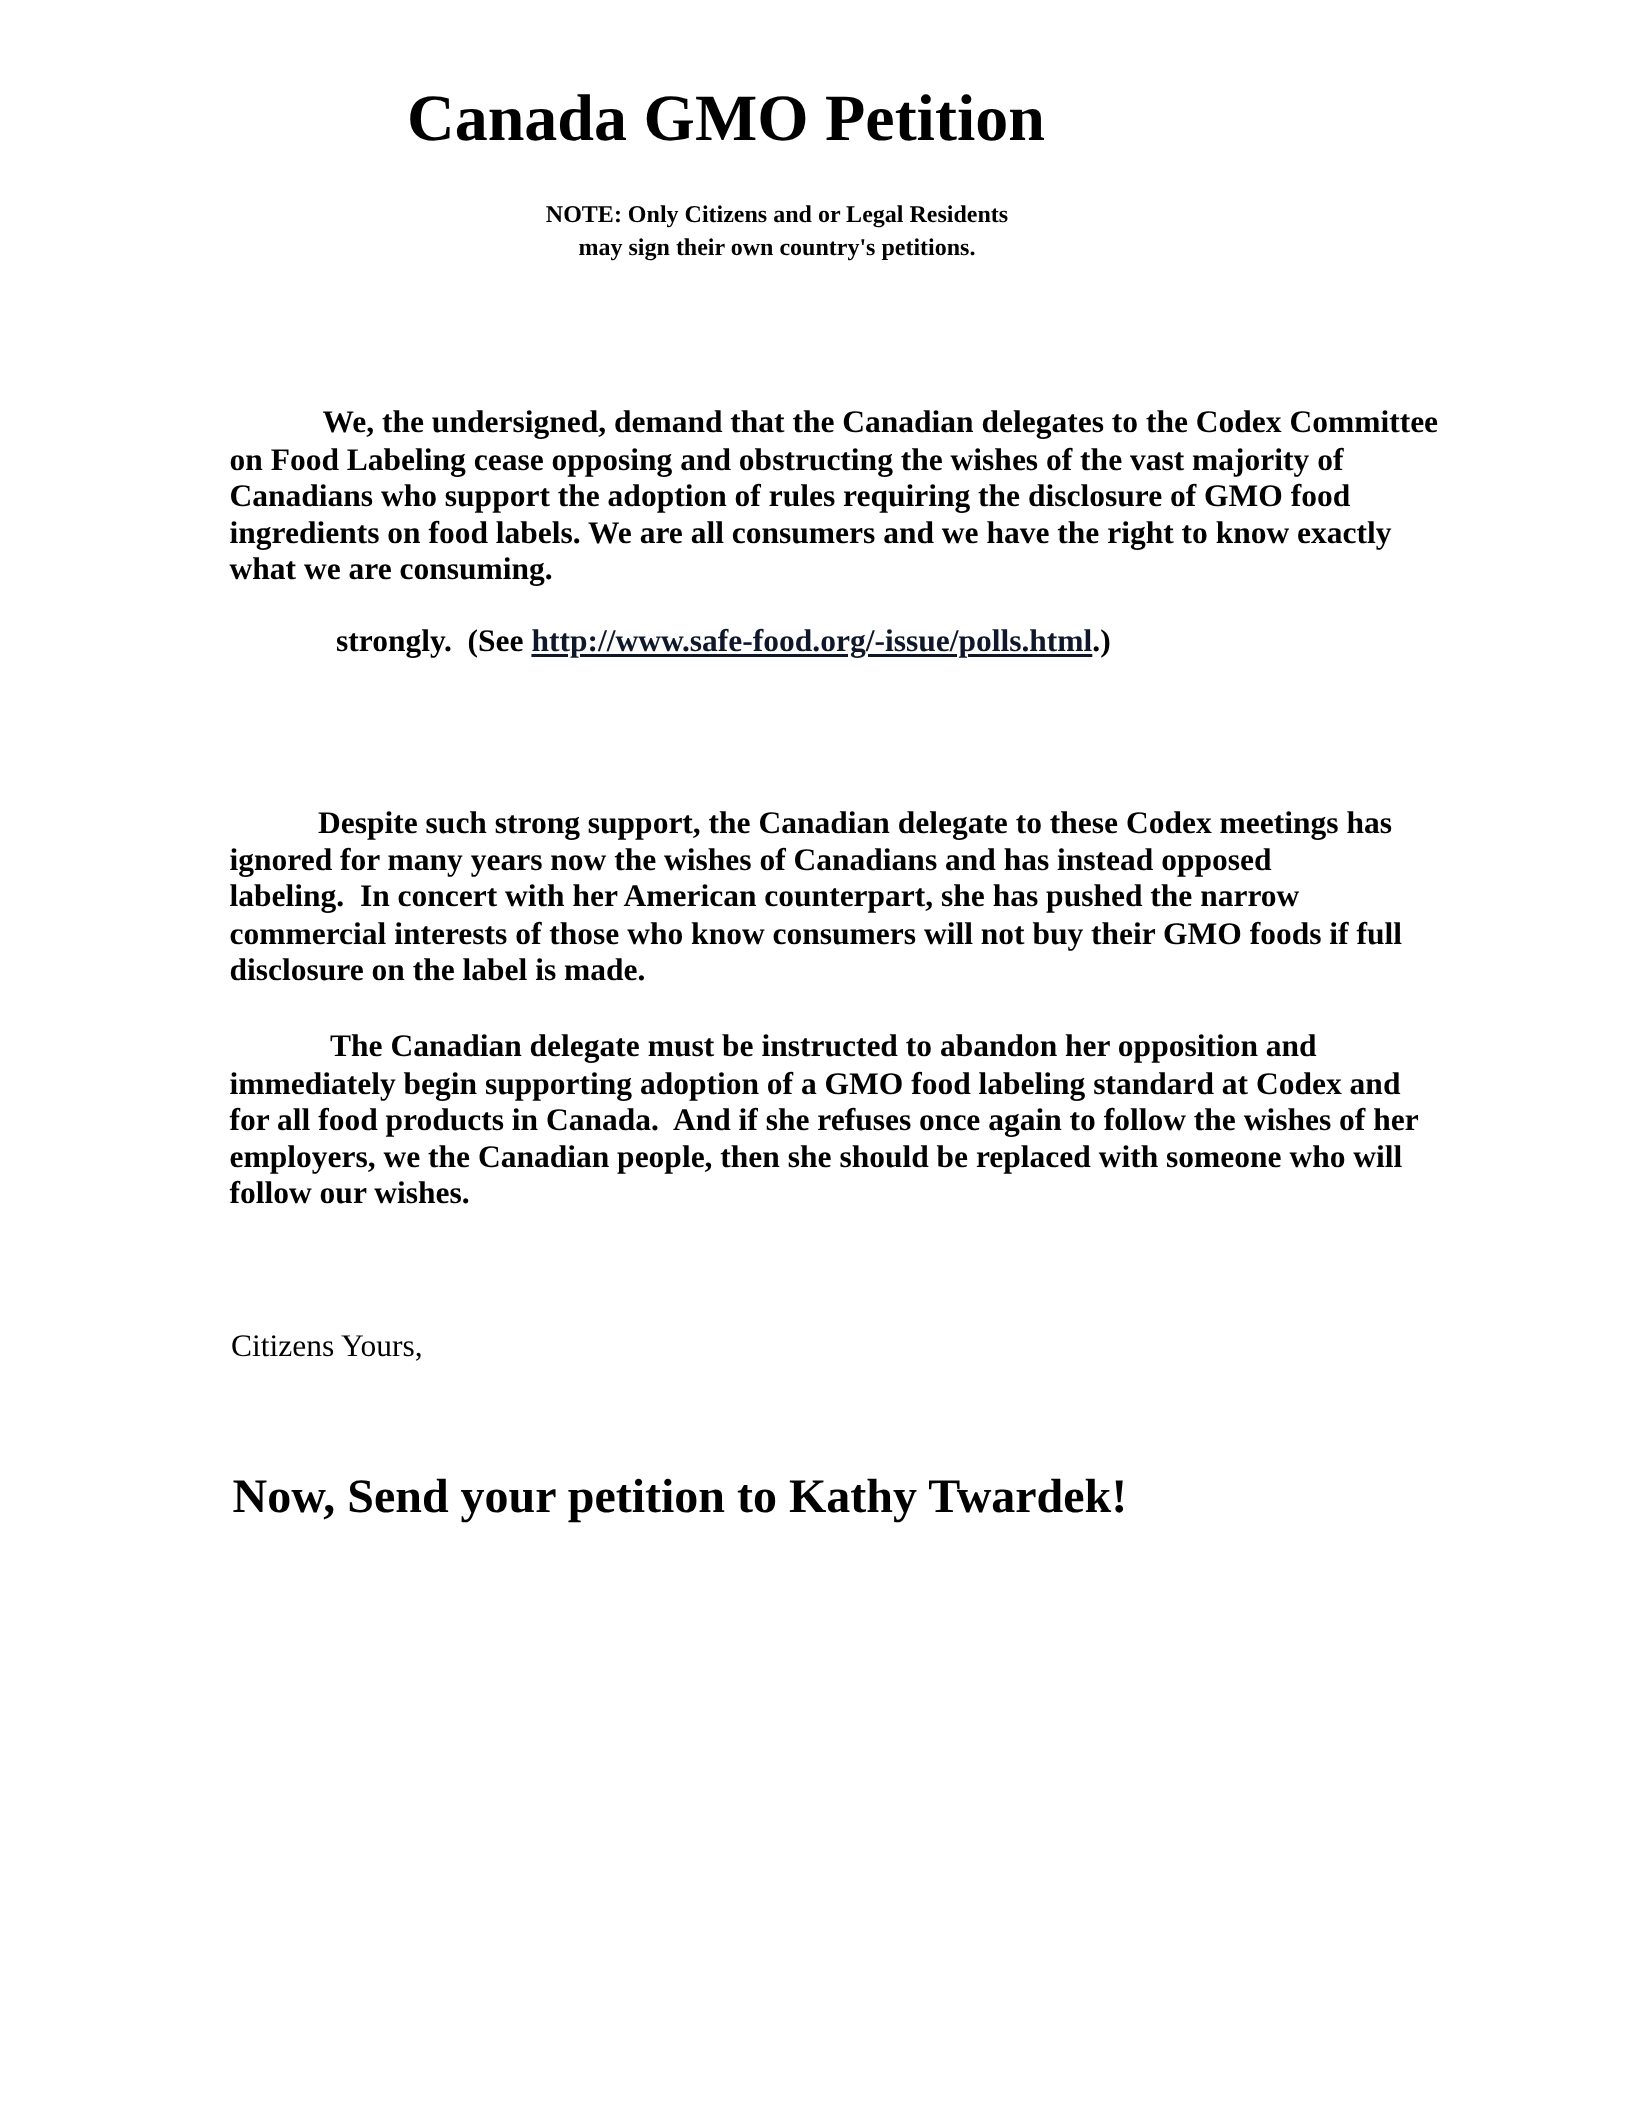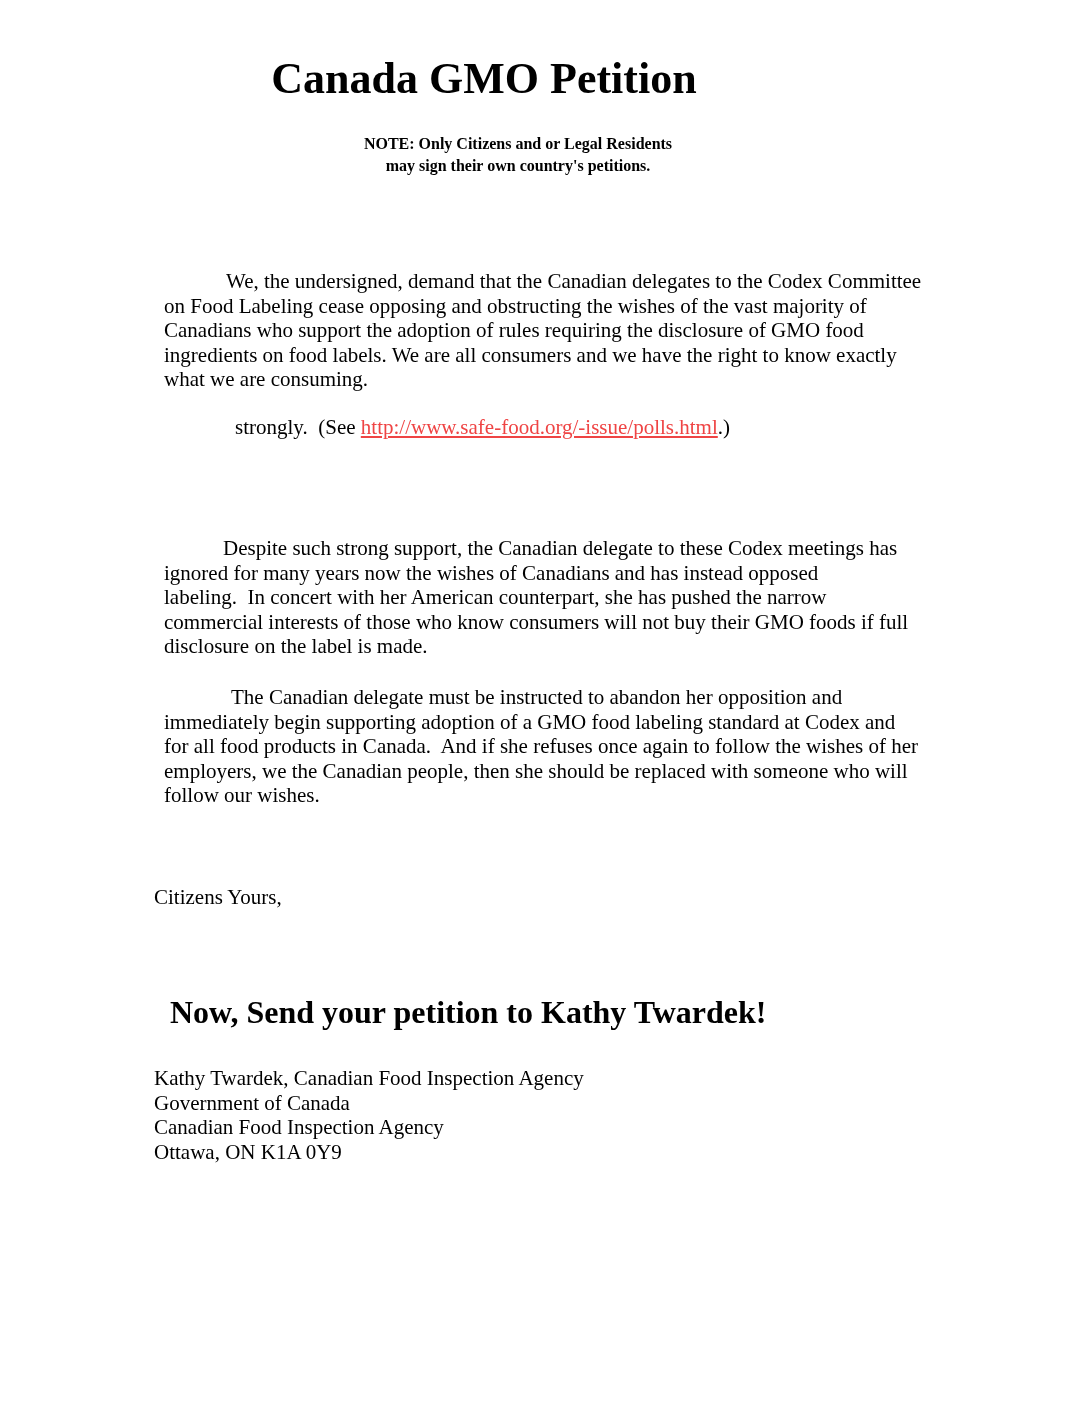--- a/index.html
+++ b/index.html
@@ -21,23 +21,24 @@
   }
   .doc-note {
     position: absolute;
     top: 133px; left: 0; width: 1036px;
     text-align: center;
     font-size: 16px; font-weight: bold; line-height: 22px;
     white-space: pre-line;
   }
   .body-par {
     position: absolute;
-    left: 164px; width: 870px;
+    left: 153px; width: 870px;
     font-size: 21px; line-height: 24.6px;
     white-space: pre-wrap;
+    font-weight: bold;
   }
   .p1 { top: 269px; text-indent: 62px; }
   .p2 { top: 415px; text-indent: 71px; }
   .p3 { top: 536px; text-indent: 59px; }
   .p4 { top: 685px; text-indent: 67px; }
   .closing {
     position: absolute;
     left: 154px; top: 885px;
     font-size: 21px; line-height: 24.6px;
   }
@@ -46,21 +47,21 @@
     left: 154px; top: 977px;
     font-size: 32px; font-weight: bold; line-height: 38px;
   }
   .address {
     position: absolute;
     left: 154px; top: 1066px;
     font-size: 21px; line-height: 24.6px;
     white-space: pre-line;
   }
   a.doc-link {
-    color: #ef4444;
+    color: #0f172a;
     text-decoration: underline;
     cursor: pointer;
   }
 </style>
 </head>
 <body>
 
 <div class="page">
 
   <h1 class="doc-title" style="margin:0;">Canada GMO Petition</h1>
@@ -83,20 +84,16 @@
 follow our wishes.</div>
 
   <div class="body-par p3">Despite such strong support, the Canadian delegate to these Codex meetings has
 ignored for many years now the wishes of Canadians and has instead opposed
 labeling.  In concert with her American counterpart, she has pushed the narrow
 commercial interests of those who know consumers will not buy their GMO foods if full
 disclosure on the label is made.</div>
 
   <div class="closing">Citizens Yours,</div>
 
-  <h2 class="cta-heading" style="margin:16px;">Now, Send your petition to Kathy Twardek!</h2>
+  <h2 class="cta-heading" style="margin:1px;">Now, Send your petition to Kathy Twardek!</h2>
 
-  <div class="address">Kathy Twardek, Canadian Food Inspection Agency
-Government of Canada
-Canadian Food Inspection Agency
-Ottawa, ON K1A 0Y9</div>
 
 </div>
 
 </body></html>

